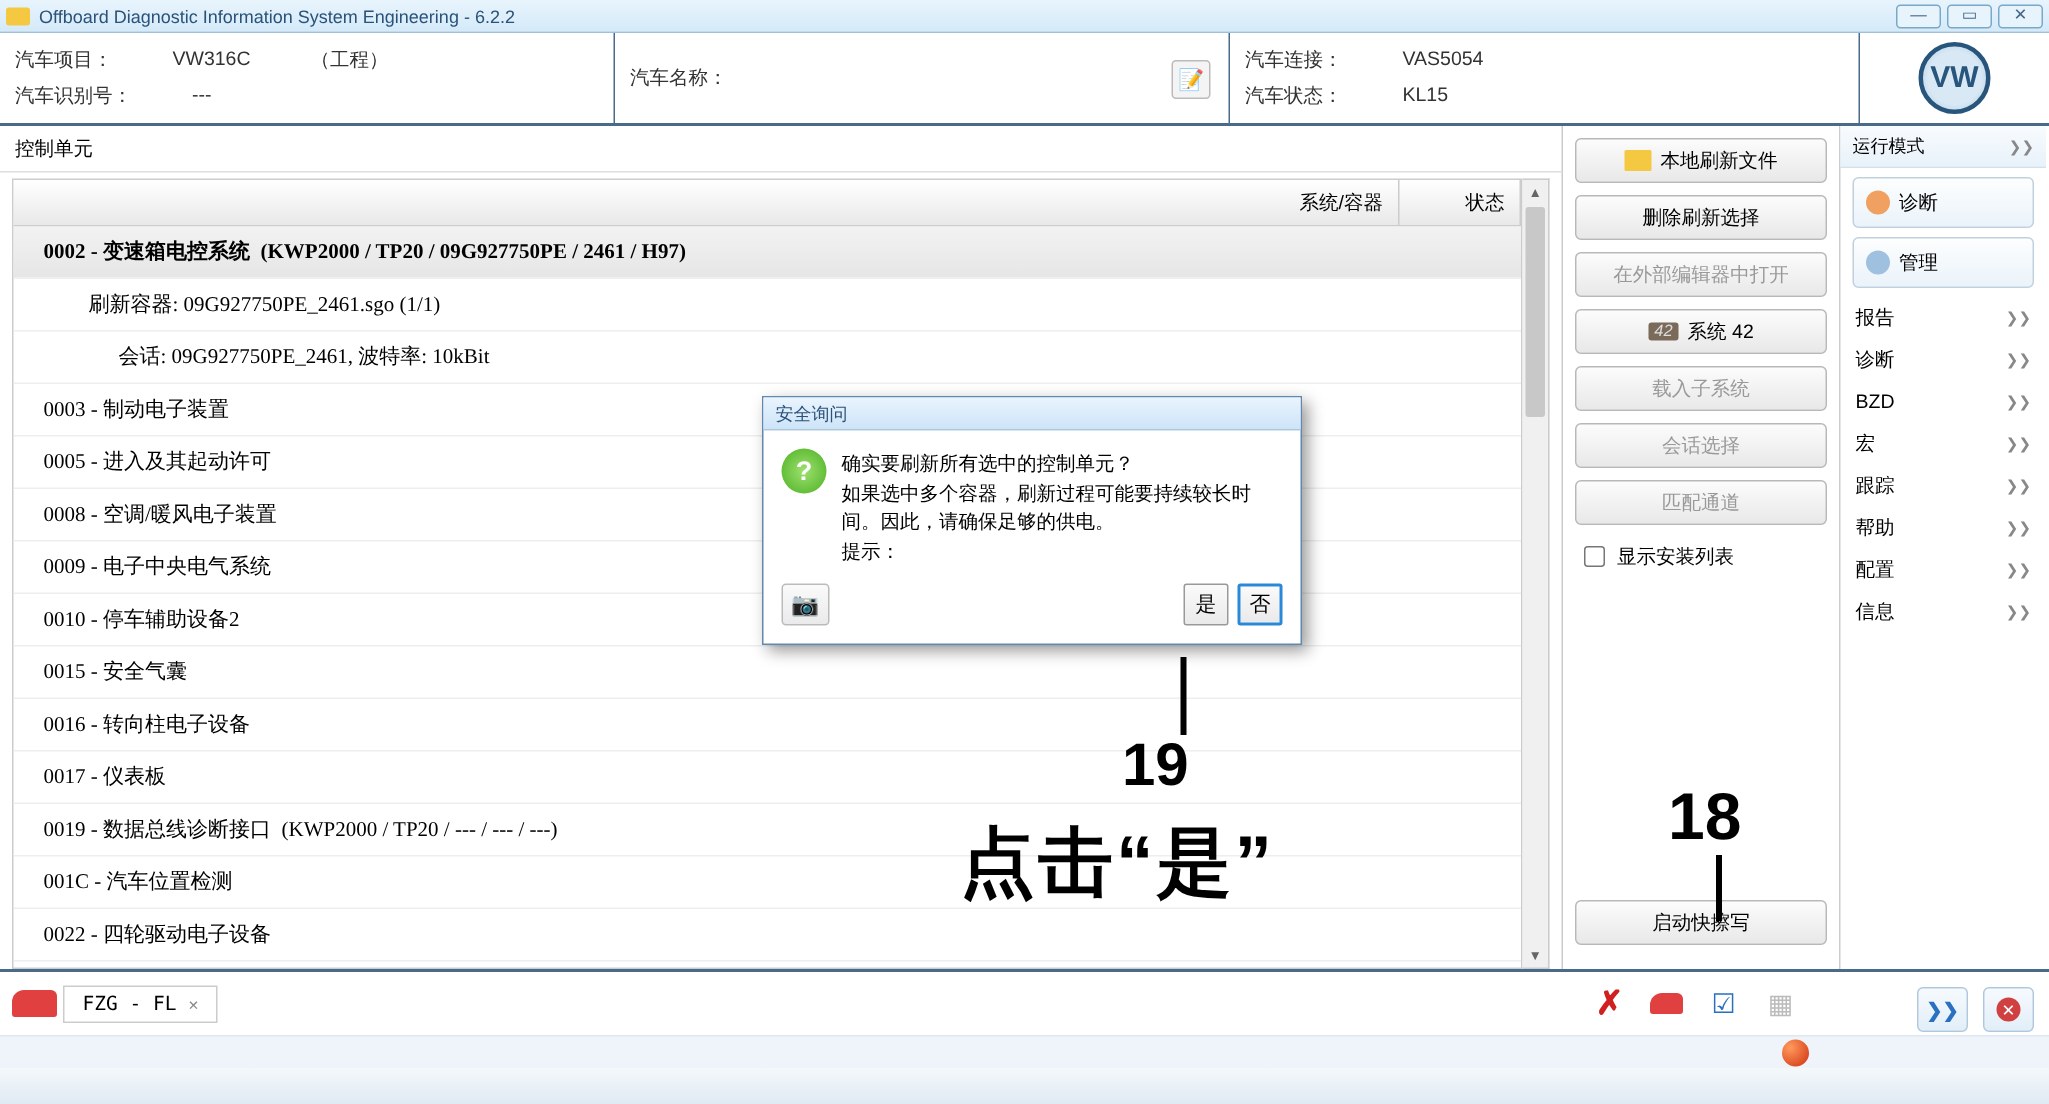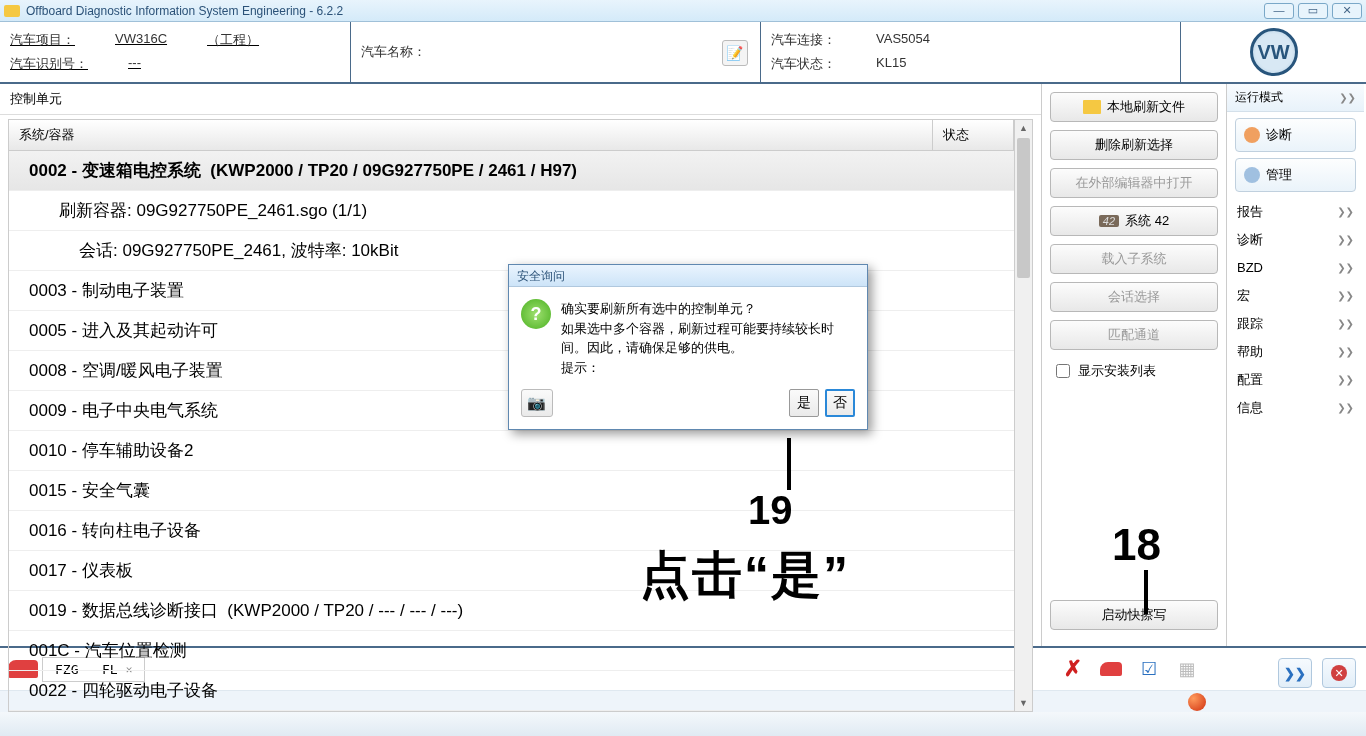--- a/index.html
+++ b/index.html
@@ -5,41 +5,41 @@
 * { box-sizing: border-box; margin: 0; padding: 0; }
 body { font-family: "Microsoft YaHei", sans-serif; font-size: 13px; background: #fff; width: 1366px; height: 736px; position: relative; overflow: hidden; }
 
 .titlebar { height: 22px; background: linear-gradient(#e8f4fc, #d4eaf9); display: flex; align-items: center; border-bottom: 1px solid #a0c0d8; padding: 0 4px; }
 .titlebar .engine-icon { width: 16px; height: 12px; background: #f5c842; border-radius: 2px; margin-right: 6px; }
 .titlebar .title-text { color: #2b5278; font-size: 12px; flex: 1; }
 .titlebar .wbtn { width: 30px; height: 16px; border: 1px solid #7aa8c8; border-radius: 3px; margin-left: 4px; background: #e8f4fc; text-align: center; line-height: 12px; font-size: 11px; color: #456789; }
 
 .info-row { height: 62px; display: flex; border-bottom: 2px solid #4a6a8a; }
 .info-cell { border-right: 1px solid #4a6a8a; padding: 6px 10px; display: flex; flex-direction: column; justify-content: center; gap: 6px; }
-.info-cell.c1 { width: 351px; text-decoration: underline; }
+.info-cell.c1 { width: 410px; }
 .info-cell.c2 { width: 410px; position: relative; }
 .info-cell.c3 { width: 420px; }
 .info-cell.c4 { flex: 1; border-right: none; display: flex; align-items: center; justify-content: center; }
 .info-line { display: flex; gap: 40px; }
 .info-label { color: #333; }
 .info-value { color: #333; }
 .edit-icon { position: absolute; right: 12px; top: 18px; width: 26px; height: 26px; border: 1px solid #bbb; border-radius: 3px; background: #f4f4f4; display: flex; align-items: center; justify-content: center; font-size: 14px; }
 .vw-logo { width: 48px; height: 48px; border-radius: 50%; background: radial-gradient(circle,#d8e8f4 60%,#a8c8e0); border: 3px solid #28557c; display: flex; align-items: center; justify-content: center; color: #28557c; font-weight: bold; font-size: 20px; }
 
 .main-area { display: flex; height: 562px; }
 .left-panel { width: 1042px; border-right: 1px solid #ccc; display: flex; flex-direction: column; }
 .section-title { padding: 6px 10px; border-bottom: 1px solid #ddd; }
 .grid-container { flex: 1; padding: 4px 8px 0 8px; display: flex; gap: 0; }
 .grid-body { flex: 1; border: 1px solid #ccc; overflow: hidden; position: relative; }
-.grid-header { display: flex; background: linear-gradient(#fff,#e8e8e8); border-bottom: 1px solid #ccc; }
+.grid-header { display: flex; background: linear-gradient(#fff,#e8e8e8); border-bottom: 1px solid #ccc; text-align: right; }
 .grid-header .gh { padding: 6px 10px; border-right: 1px solid #ccc; }
 .grid-header .gh1 { width: 924px; }
 .grid-header .gh2 { flex: 1; }
 .grid-rows { }
-.grow { padding: 8px 10px 8px 20px; border-bottom: 1px solid #eee; font-family: Liberation Sans, sans-serif; font-size: 17px; white-space: pre; }
+.grow { padding: 8px 10px 8px 20px; border-bottom: 1px solid #eee; font-family: Liberation Serif, serif; font-size: 14px; white-space: pre; }
 .grow.selected { background: linear-gradient(#f2f2f2,#e6e6e6); font-weight: bold; padding-left: 20px;}
 .grow.indent1 { padding-left: 50px; }
 .grow.indent2 { padding-left: 70px; }
 .vscroll { width: 18px; background: #f0f0f0; border: 1px solid #ccc; border-left: none; position: relative; }
 .vscroll .thumb { position: absolute; left: 2px; right: 2px; top: 18px; height: 140px; background: #c8c8c8; border-radius: 2px; }
 .vscroll .arr { width: 100%; height: 16px; text-align: center; font-size: 9px; color: #666; line-height: 16px; }
 
 .middle-panel { width: 184px; padding: 8px 8px; display: flex; flex-direction: column; gap: 8px; }
 .mbtn { height: 30px; border: 1px solid #b8b8b8; border-radius: 4px; background: linear-gradient(#fcfcfc,#e8e8e8); display: flex; align-items: center; justify-content: center; gap: 6px; font-size: 13px; cursor: pointer; }
 .mbtn.disabled { color: #999; }

